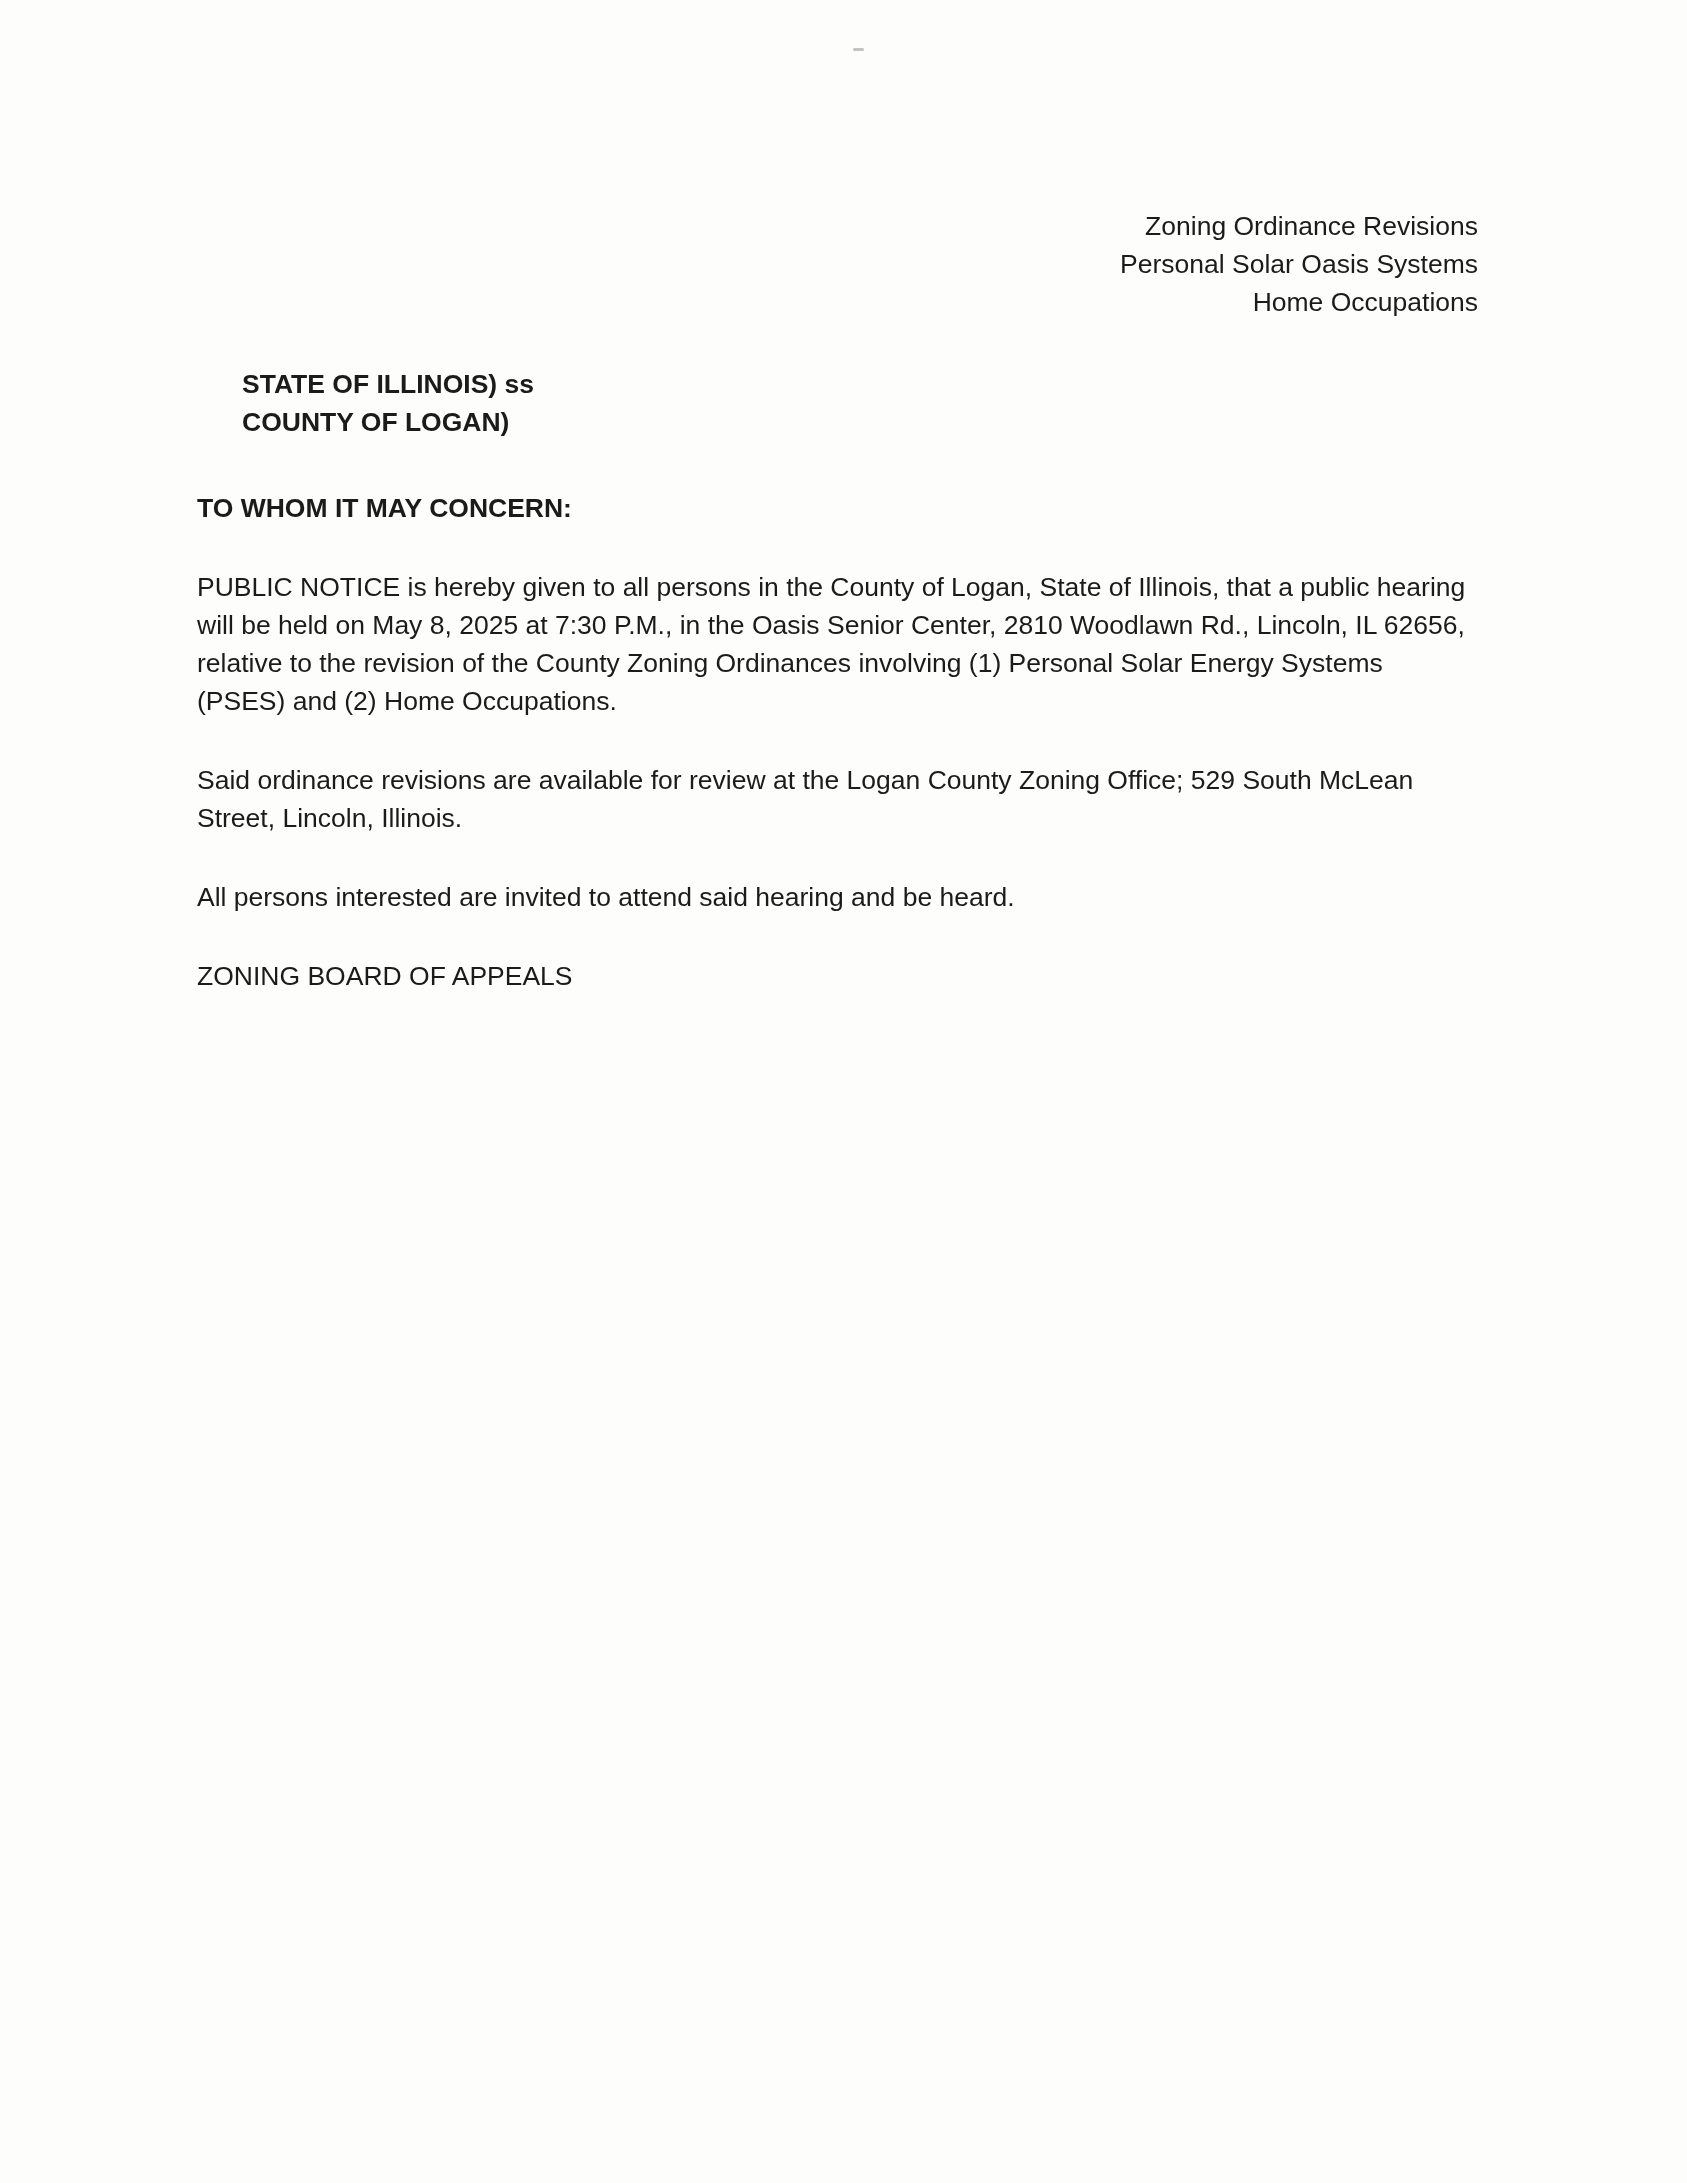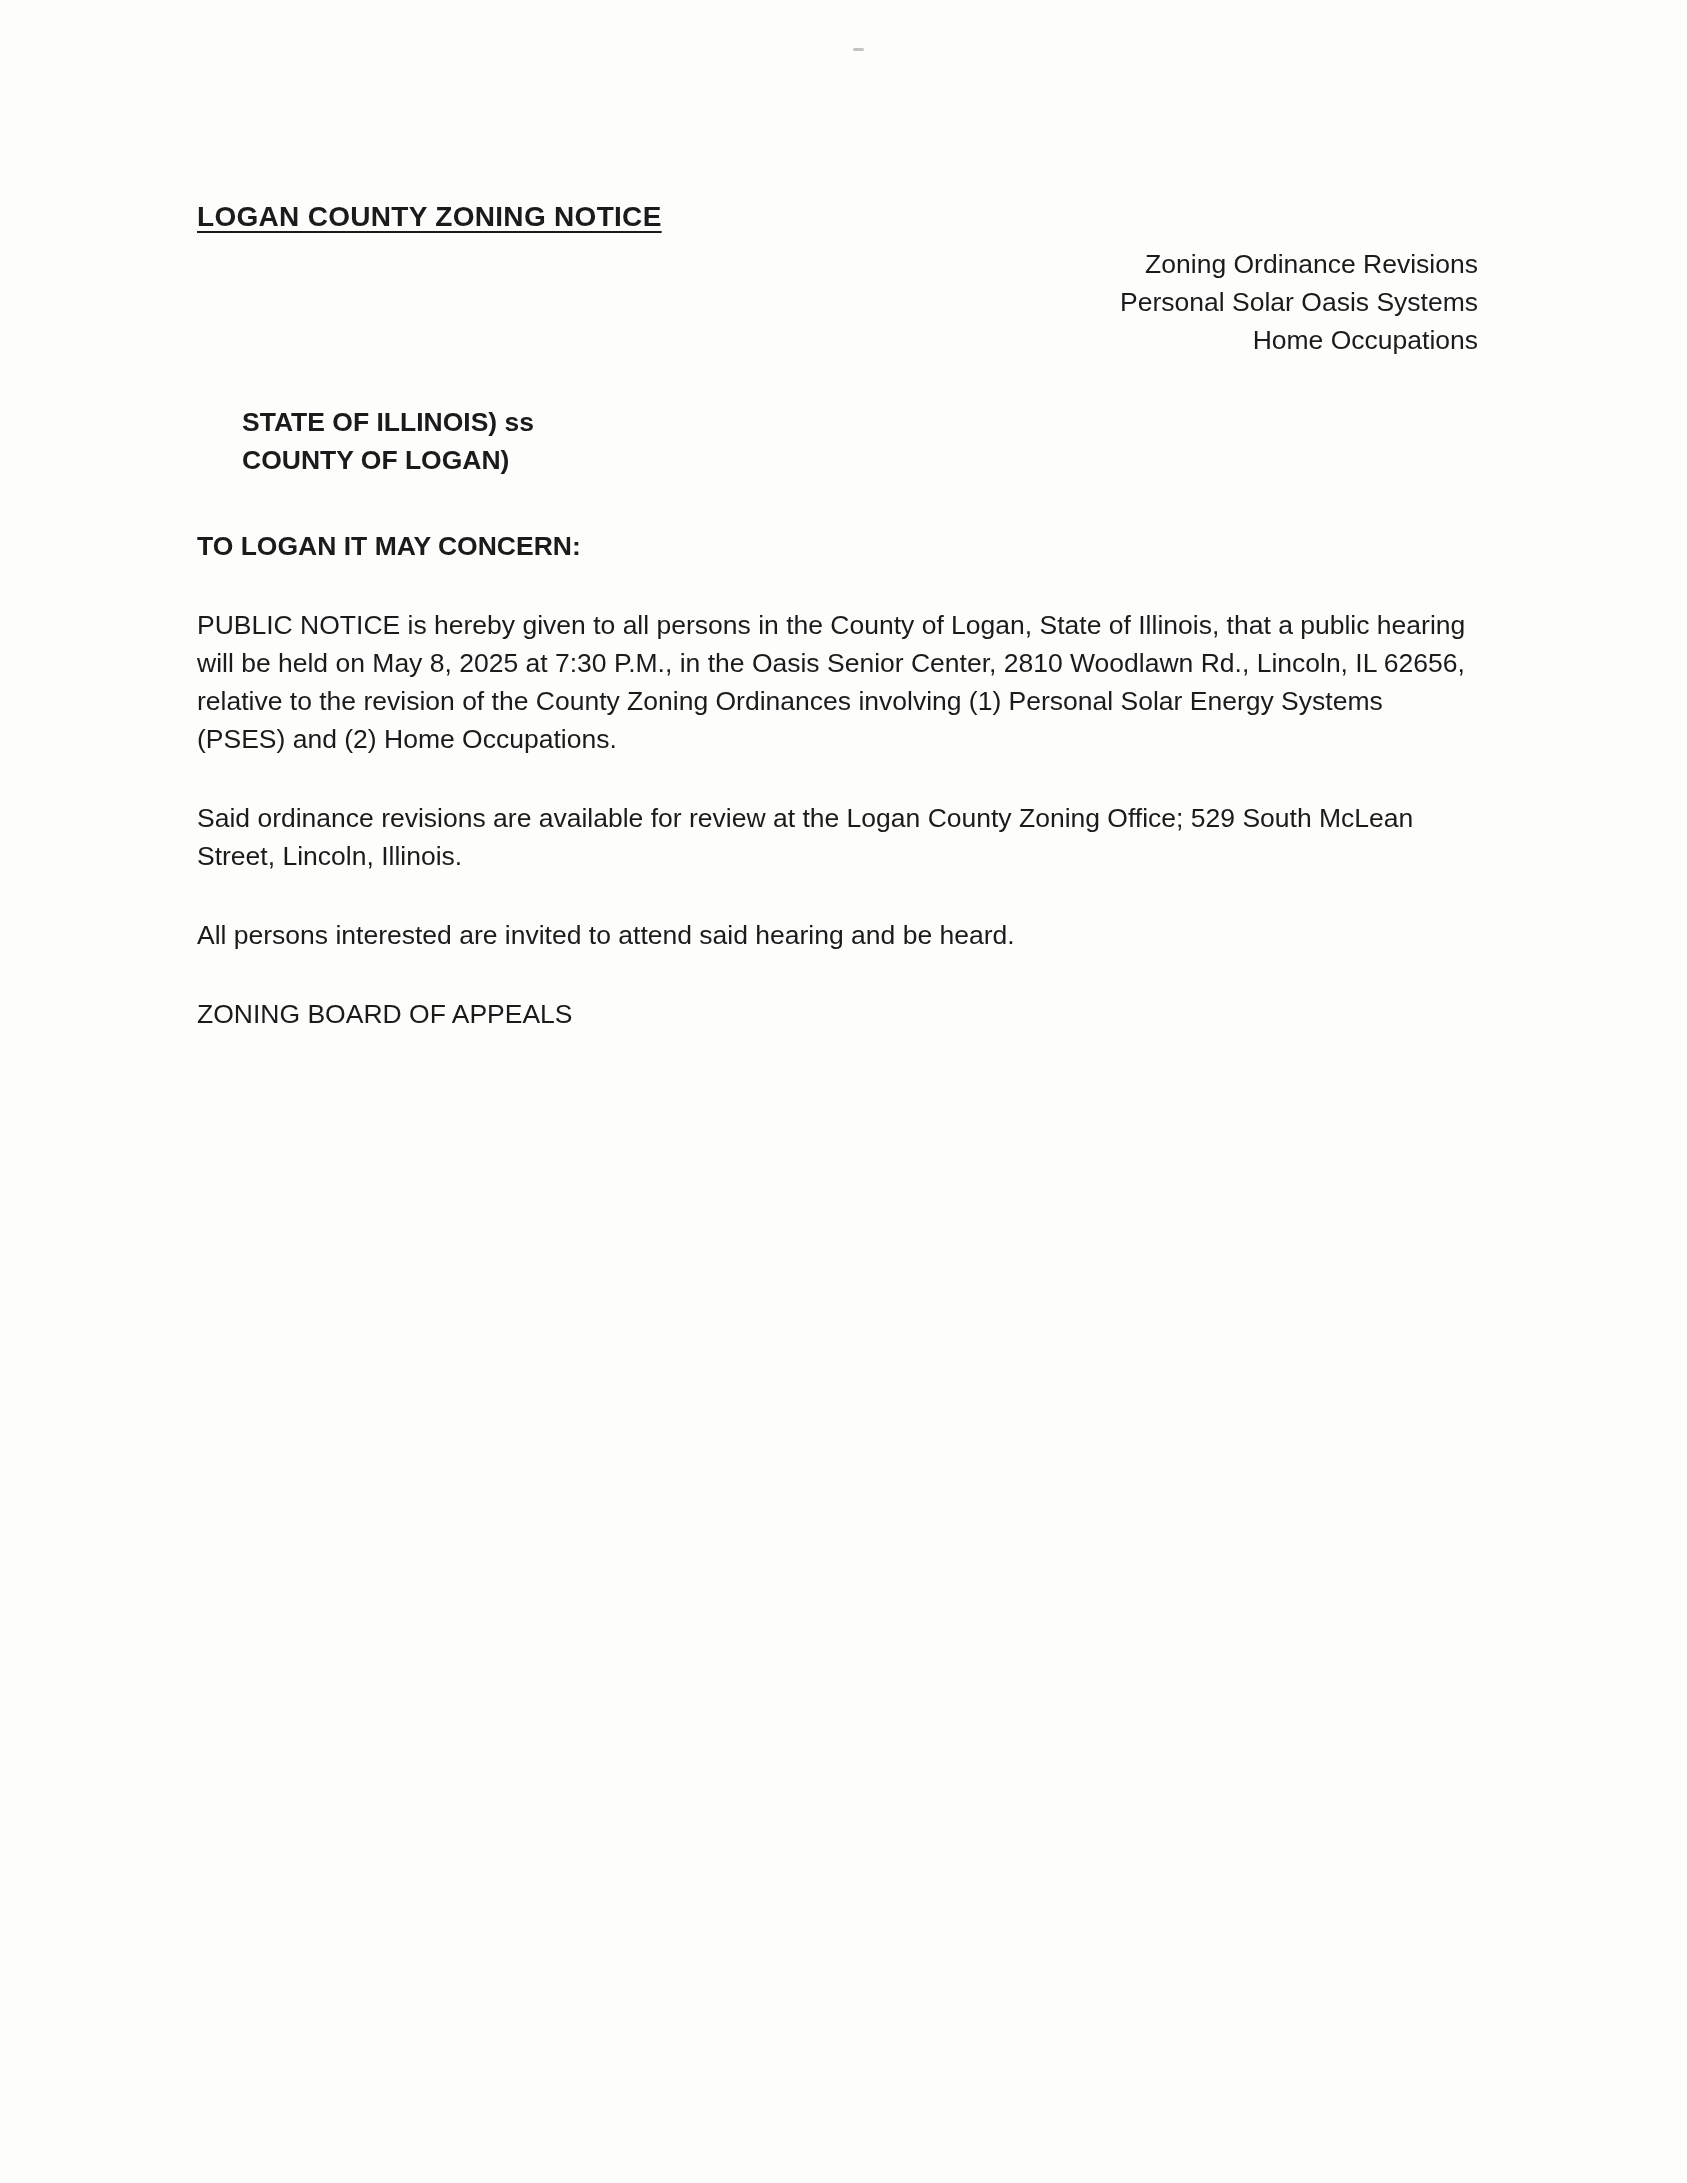--- a/index.html
+++ b/index.html
@@ -69,34 +69,33 @@
 </style>
 </head>
 <body>
 
 <div class="page">
 
   <div class="scan-artifact"></div>
 
   <div class="content">
 
-    <div class="doc-title">LOGAN COUNTY ZONING NOTICE</div>
 
     <div class="subject-block">
       <div>Zoning Ordinance Revisions</div>
       <div>Personal Solar Oasis Systems</div>
       <div>Home Occupations</div>
     </div>
 
     <div class="caption-block">
       <div>STATE OF ILLINOIS) ss</div>
       <div>COUNTY OF LOGAN)</div>
     </div>
 
-    <div class="salutation">TO LOGAN IT MAY CONCERN:</div>
+    <div class="salutation">TO WHOM IT MAY CONCERN:</div>
 
     <div class="para">PUBLIC NOTICE is hereby given to all persons in the County of Logan, State of Illinois, that a public hearing will be held on May 8, 2025 at 7:30 P.M., in the Oasis Senior Center, 2810 Woodlawn Rd., Lincoln, IL 62656, relative to the revision of the County Zoning Ordinances involving (1) Personal Solar Energy Systems (PSES) and (2) Home Occupations.</div>
 
     <div class="para">Said ordinance revisions are available for review at the Logan County Zoning Office; 529 South McLean Street, Lincoln, Illinois.</div>
 
     <div class="para">All persons interested are invited to attend said hearing and be heard.</div>
 
     <div class="org-block">
       <div>ZONING BOARD OF APPEALS</div>
     </div>

